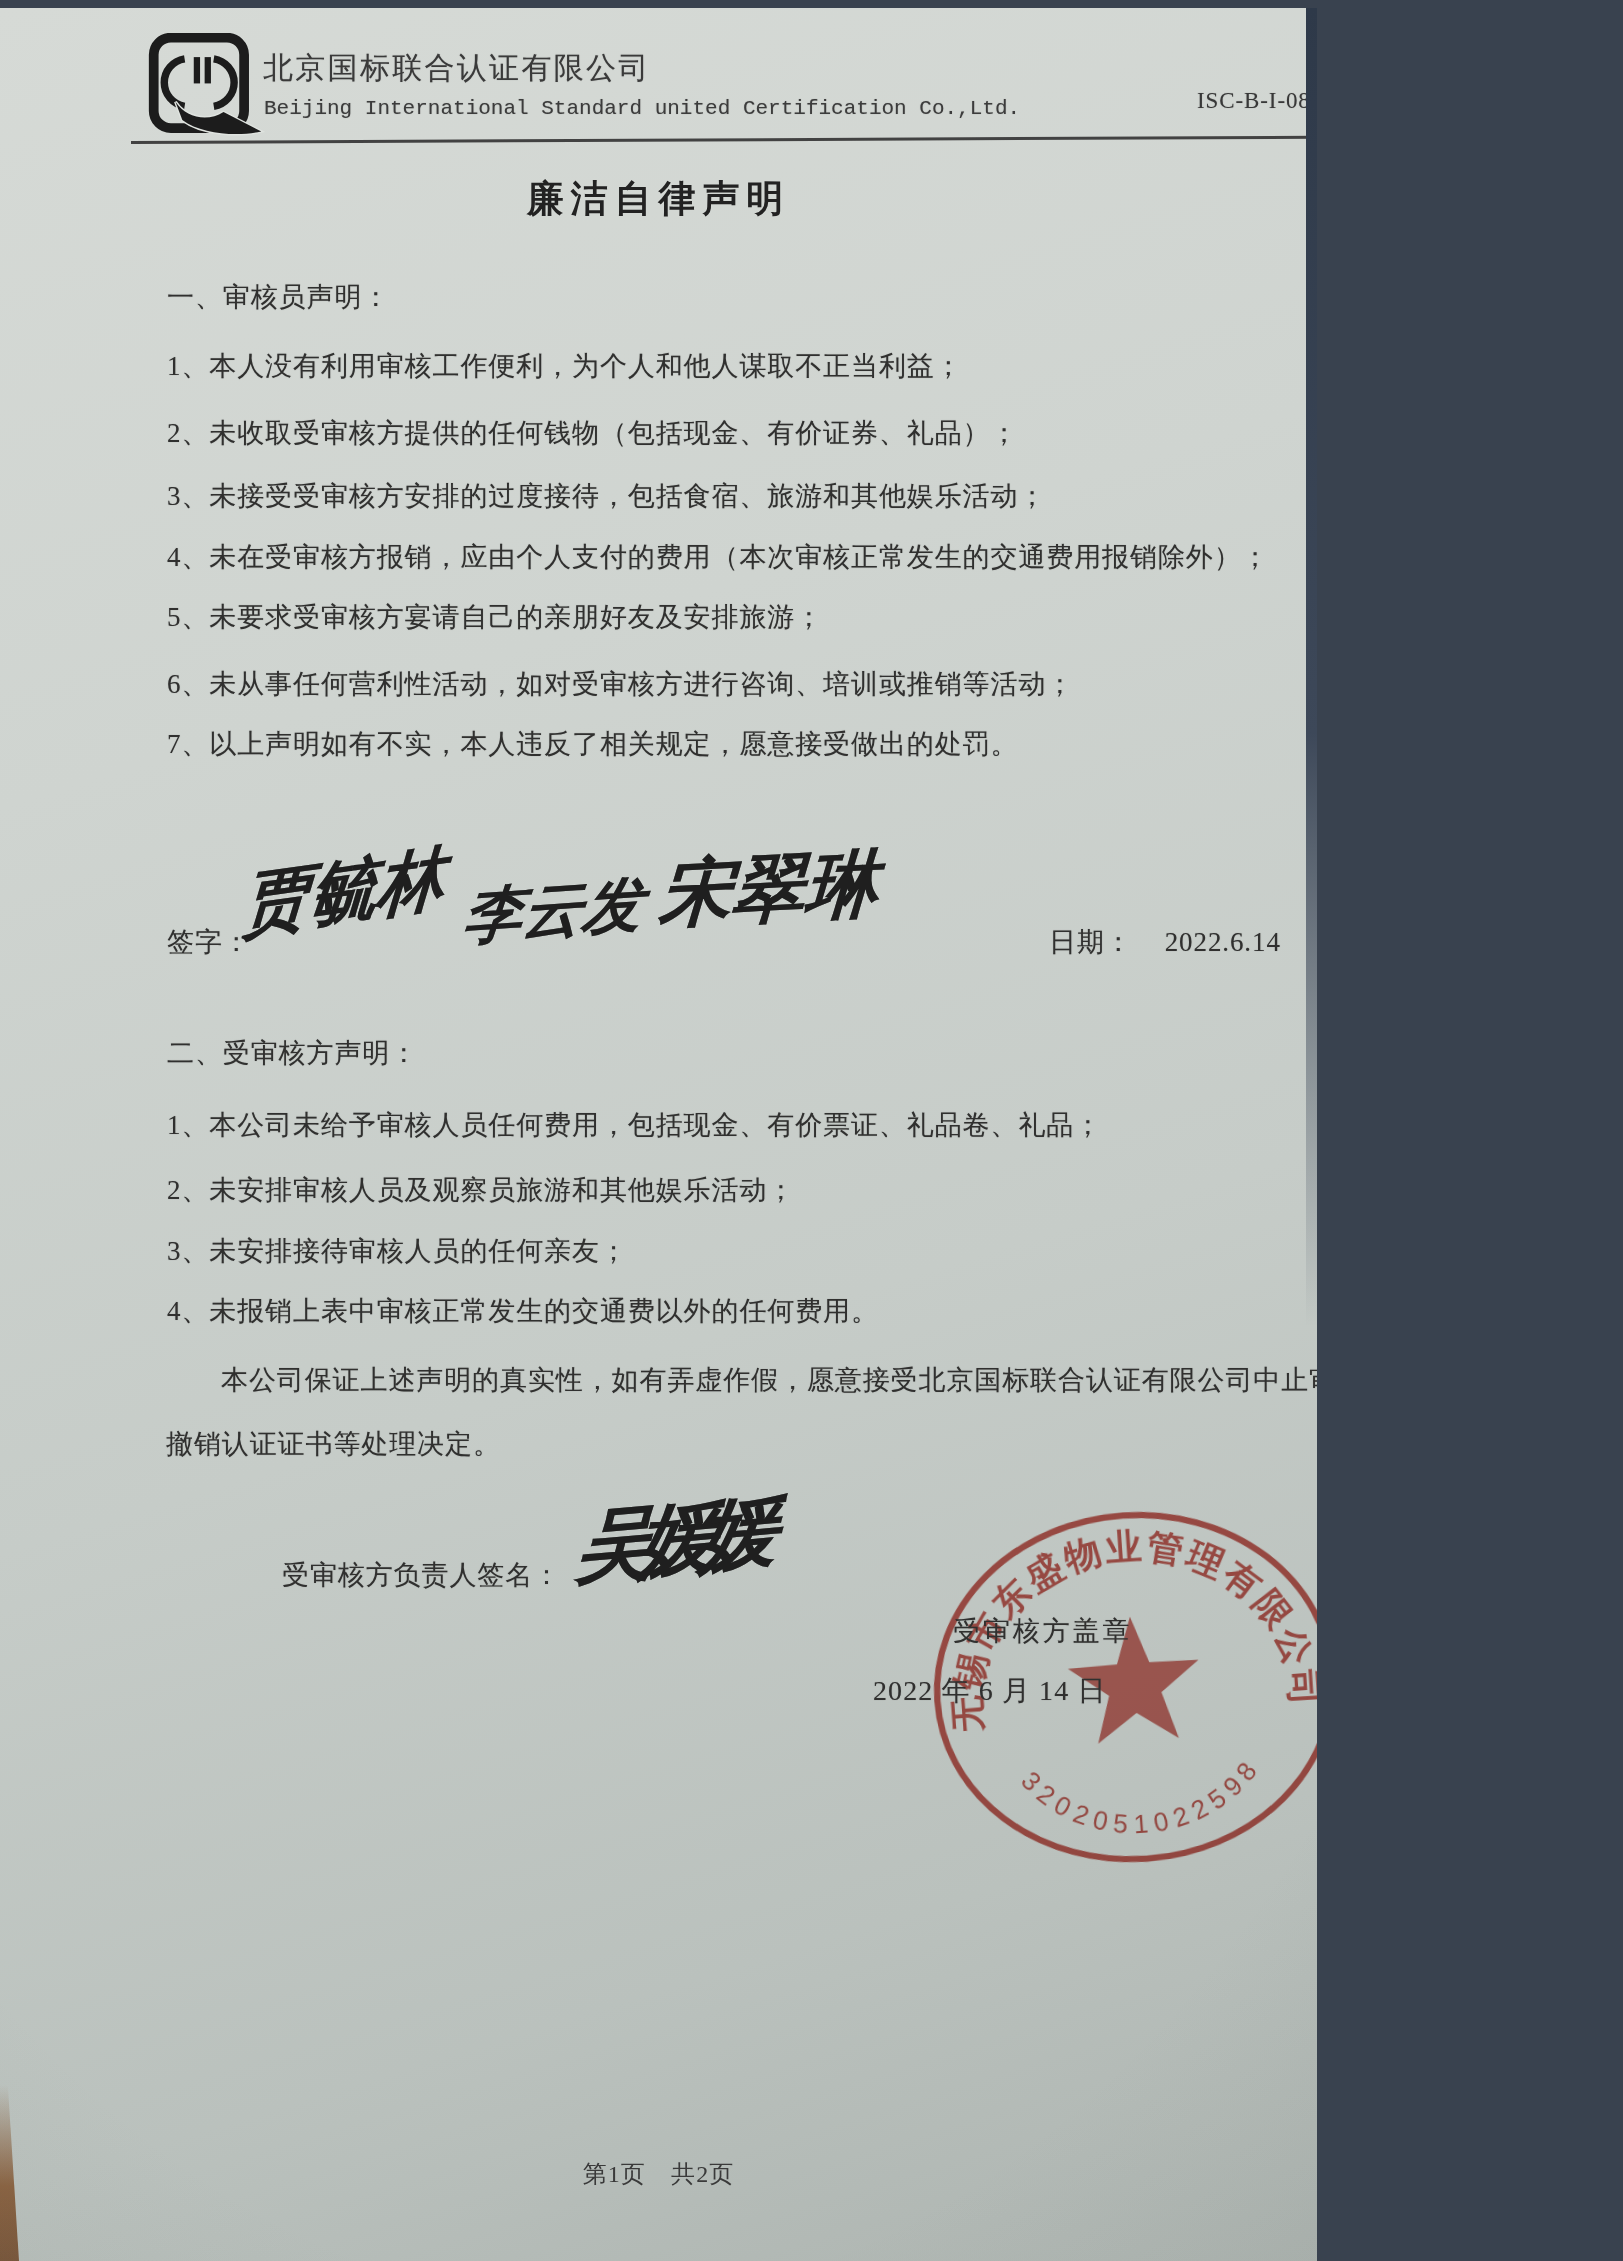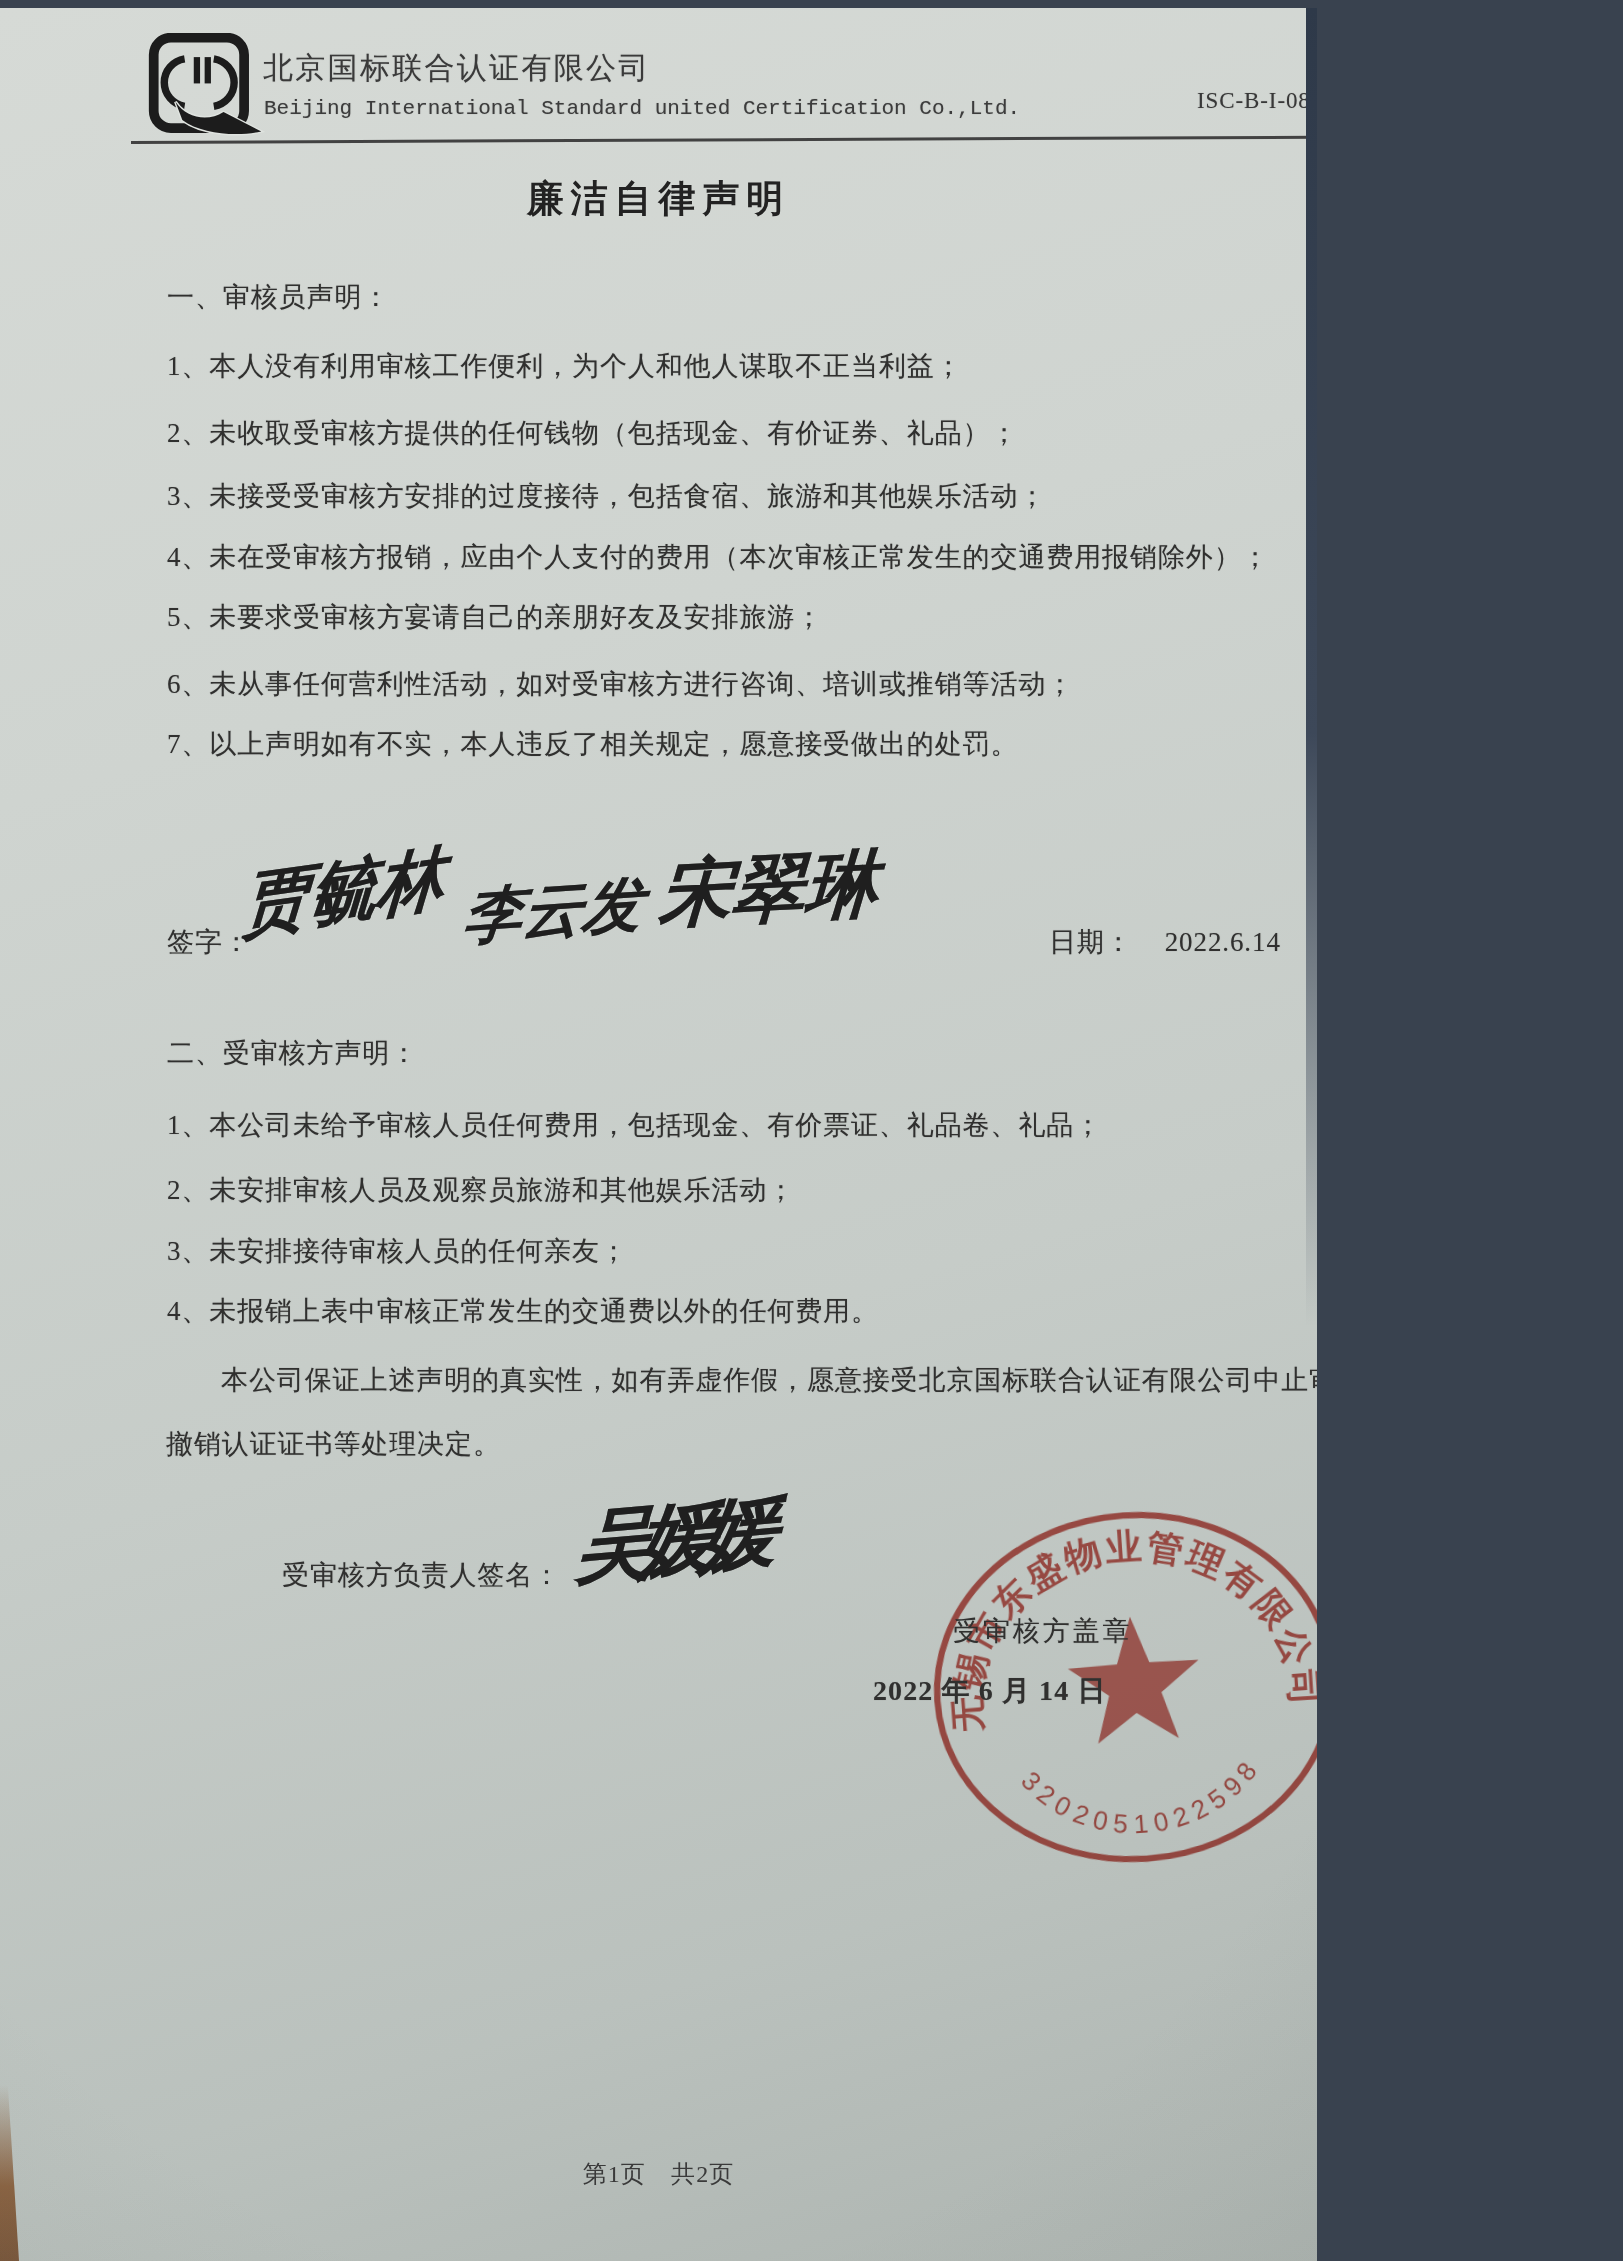--- a/index.html
+++ b/index.html
@@ -83,21 +83,21 @@
     <text font-size="63" fill="#bf4038" letter-spacing="5" font-weight="600" font-family="Liberation Serif, DejaVu Serif, serif">
       <textPath href="#sealTop" startOffset="50%" text-anchor="middle">无锡市东盛物业管理有限公司</textPath>
     </text>
     <text font-size="46" fill="#bf4038" letter-spacing="12" font-family="Liberation Sans, DejaVu Sans, sans-serif">
       <textPath href="#sealBottom" startOffset="50%" text-anchor="middle">3202051022598</textPath>
     </text>
     <polygon fill="#bf4038" fill-opacity="0.9" points="380,212 408.2,293.2 494.1,294.9 425.7,346.8 450.5,429.1 380,380 309.5,429.1 334.3,346.8 265.9,294.9 351.8,293.2"></polygon>
   </svg>
 
   <div class="txt" style="left:953px;top:1605px;font-size:27px;letter-spacing:2.9px;z-index:2;">受审核方盖章</div>
-  <div class="txt" style="left:873px;top:1664px;font-size:28px;letter-spacing:1.1px;z-index:2;font-weight:bold;">2022 年 6 月 14 日</div>
+  <div class="txt" style="left:873px;top:1664px;font-size:28px;letter-spacing:1.1px;z-index:2;">2022 年 6 月 14 日</div>
 
   <div class="footer">第1页　共2页</div>
 
   <div class="edge-right"></div>
   <div class="edge-bottom-left"></div>
   <div class="vignette"></div>
 </div>
 
 
 </body></html>

